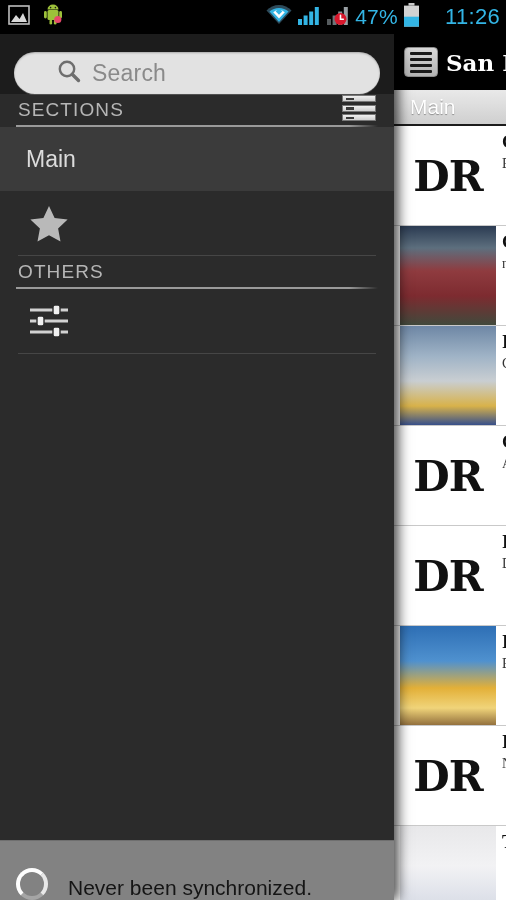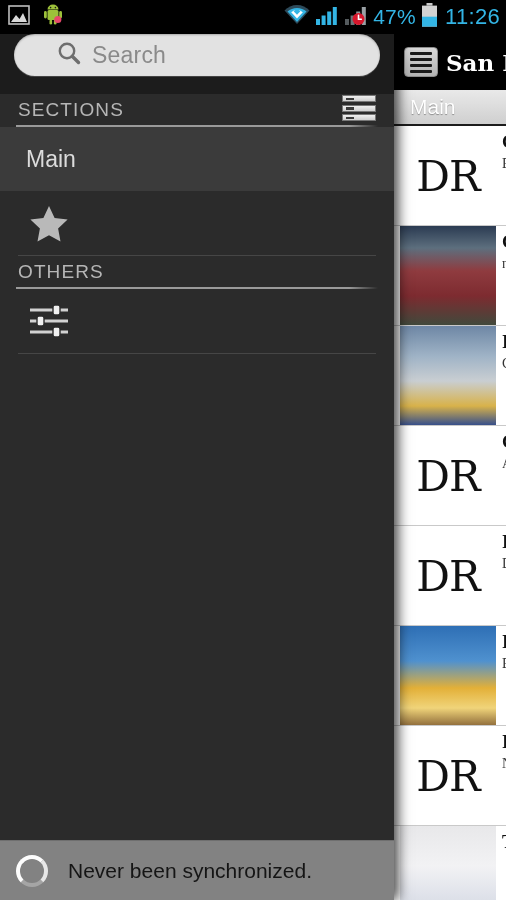--- a/index.html
+++ b/index.html
@@ -25,21 +25,21 @@
     margin-left:auto;
     display:flex; align-items:center; gap:5px;
   }
   .sb-icon { display:block; }
   #battery-pct, #clock {
     color:#33b5e5;
     font-size:21px;
     letter-spacing:0.3px;
     font-family:"Liberation Sans", sans-serif;
   }
-  #clock { font-size:22px; margin-left:2px;text-align:right; }
+  #clock { font-size:22px; margin-left:20px;text-align:right; }
 
   
   #content-panel {
     position:absolute;
     top:34px; left:0;
     width:506px; height:866px;
     background:#ffffff;
     z-index:5;
     overflow:hidden;
   }
@@ -94,21 +94,21 @@
     flex:0 0 96px;
     margin-left:400px;
     overflow:hidden;
     position:relative;
   }
   .thumb-logo {
     width:96px; height:100px;
     background:#ffffff;
     display:flex; align-items:center; justify-content:center;
     font-family:"DejaVu Serif", serif;
-    font-weight:normal;
+    font-weight:bold;
     font-size:42px;
     color:#111;
     letter-spacing:-1px;
   }
   .thumb-photo { width:96px; height:100px; }
   .article-text {
     flex:1 1 auto;
     padding:6px 4px 0 6px;
     overflow:hidden;
   }
@@ -135,21 +135,21 @@
     top:34px; left:0;
     width:394px; height:866px;
     background:#2b2b2b;
     z-index:20;
     box-shadow:4px 0 12px rgba(0,0,0,.75);
     display:flex; flex-direction:column;
   }
   #search-zone {
     height:60px;
     background:#1c1c1c;
-    display:flex; align-items:flex-start;
+    display:flex; align-items:flex-end;
     padding:0 14px;
     flex:0 0 60px;
   }
   #search-box {
     flex:1 1 auto;
     height:42px;
     background:#e2e2e2;
     border-radius:21px;
     display:flex; align-items:center;
     padding:0 14px;
@@ -216,21 +216,21 @@
     background:#464646;
   }
   #drawer-spacer { flex:1 1 auto; }
 
   
   #sync-bar {
     height:60px;
     flex:0 0 60px;
     background:#828282;
     border-top:1px solid #6f6f6f;
-    display:flex; align-items:center;
+    display:flex; align-items:flex-end;
     padding-left:16px;
   }
   #sync-spinner {
     width:32px; height:32px;
     border-radius:50%;
     border:4px solid #fdfdfd;
     border-bottom-color:#a5a5a5;
     border-right-color:#e8e8e8;
     flex:0 0 32px;
   }

